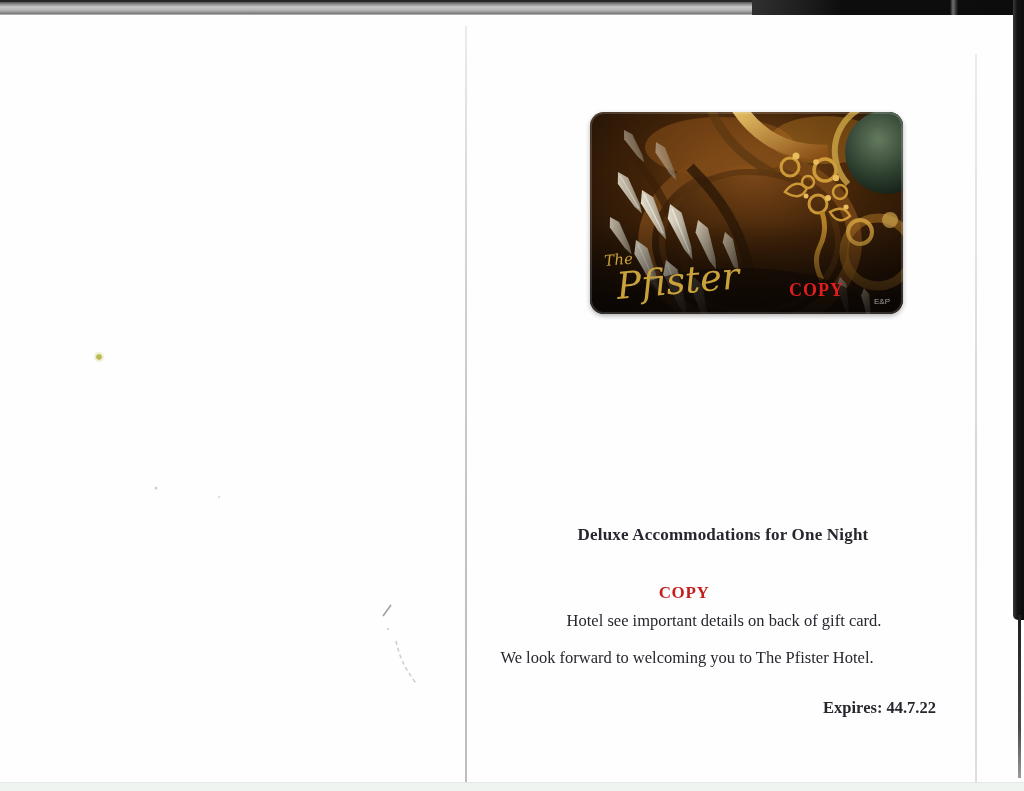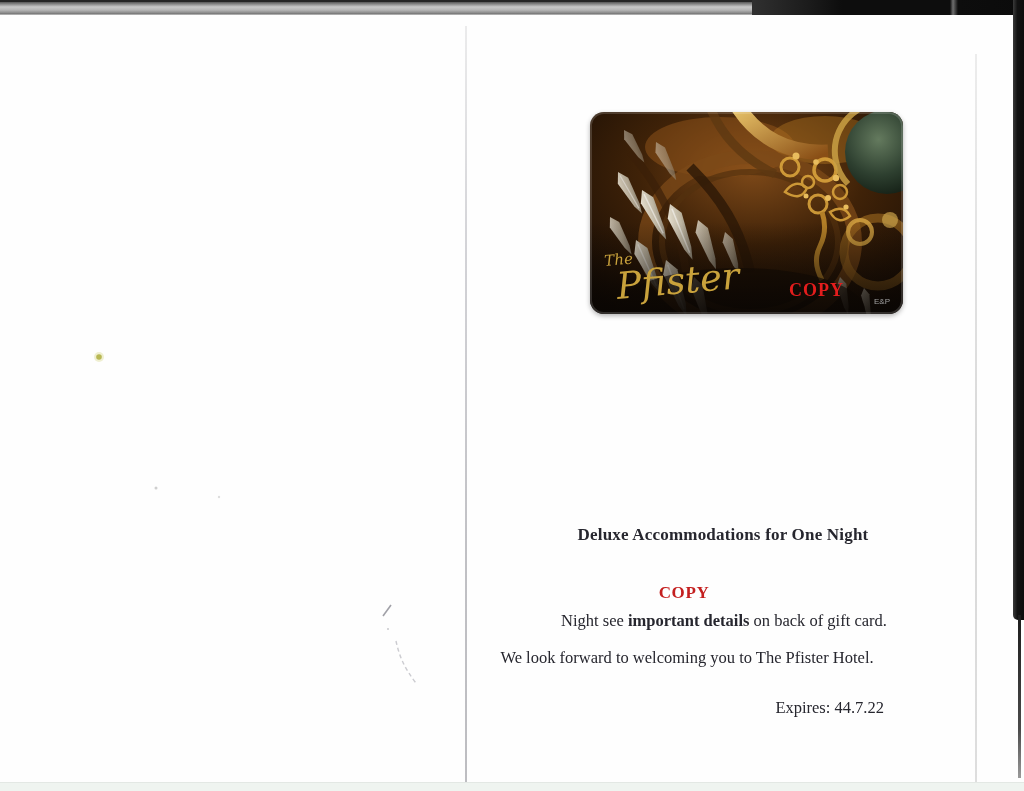--- a/index.html
+++ b/index.html
@@ -47,23 +47,23 @@
   .txt{position:absolute;white-space:nowrap;color:var(--ink,#26262e);}
   .cert-title{
     left:723px;top:525px;transform:translateX(-50%);
     font-size:17px;font-weight:700;letter-spacing:.2px;
   }
   .copy-stamp{
     left:684px;top:583px;transform:translateX(-50%);
     font-size:17px;font-weight:700;letter-spacing:.6px;color:var(--copy-red,#c41f1f);
   }
   .details-line{left:724px;top:611px;transform:translateX(-50%);font-size:16.5px;}
-  .details-line b{font-weight:700;}
+  .details-line b{font-weight:400;}
   .welcome-line{left:687px;top:648px;transform:translateX(-50%);font-size:16.5px;}
-  .expires-line{left:884px;top:698px;transform:translateX(-100%);font-size:16.5px;}
+  .expires-line{left:936px;top:698px;transform:translateX(-100%);font-size:16.5px;font-weight:bold;}
   
   .artifacts{position:absolute;left:0;top:0;pointer-events:none;}
 </style>
 </head>
 <body>
 
 <div class="canvas" style="--ink: #26262e; --copy-red: #c41f1f; --card-copy-red: #e31d1d; --brand-gold: #c9a23c; --corner-gray: #a0a0a0;">
 
   <div class="topbar"></div>
   <div class="topbar-dark"></div>
@@ -199,21 +199,21 @@
         <text x="199" y="184" font-family="Liberation Serif, serif" font-weight="bold" font-size="18" letter-spacing="1" style="color:var(--card-copy-red,#e31d1d)" fill="currentColor">COPY</text>
 
         <text x="284" y="192" font-family="Liberation Sans, sans-serif" font-size="8" style="color:var(--corner-gray,#a0a0a0)" fill="currentColor">E&amp;P</text>
         <rect x="1" y="1" width="311" height="200" rx="13" fill="none" stroke="rgba(255,255,255,0.16)" stroke-width="2"></rect>
       </g>
     </svg>
   </div>
 
   <div class="txt cert-title">Deluxe Accommodations for One Night</div>
   <div class="txt copy-stamp">COPY</div>
-  <div class="txt details-line"><span>Night see </span><b>important details</b><span> on back of gift card.</span></div>
+  <div class="txt details-line"><span>Hotel see </span><b>important details</b><span> on back of gift card.</span></div>
   <div class="txt welcome-line">We look forward to welcoming you to The Pfister Hotel.</div>
   <div class="txt expires-line">Expires: 44.7.22</div>
 
   <svg class="artifacts" width="1024" height="791">
     <circle cx="99" cy="357" r="5" fill="#d9d98f" opacity="0.4"></circle>
     <circle cx="99" cy="357" r="2.8" fill="#aeae3e" opacity="0.85"></circle>
     <circle cx="156" cy="488" r="1.5" fill="#cfcfcf"></circle>
     <circle cx="219" cy="497" r="1.2" fill="#dedede"></circle>
     <path d="M383 616 L391 605" stroke="#8f8f98" stroke-width="1.6" opacity="0.85" fill="none"></path>
     <circle cx="388" cy="629" r="1" fill="#c8c8cc"></circle>

